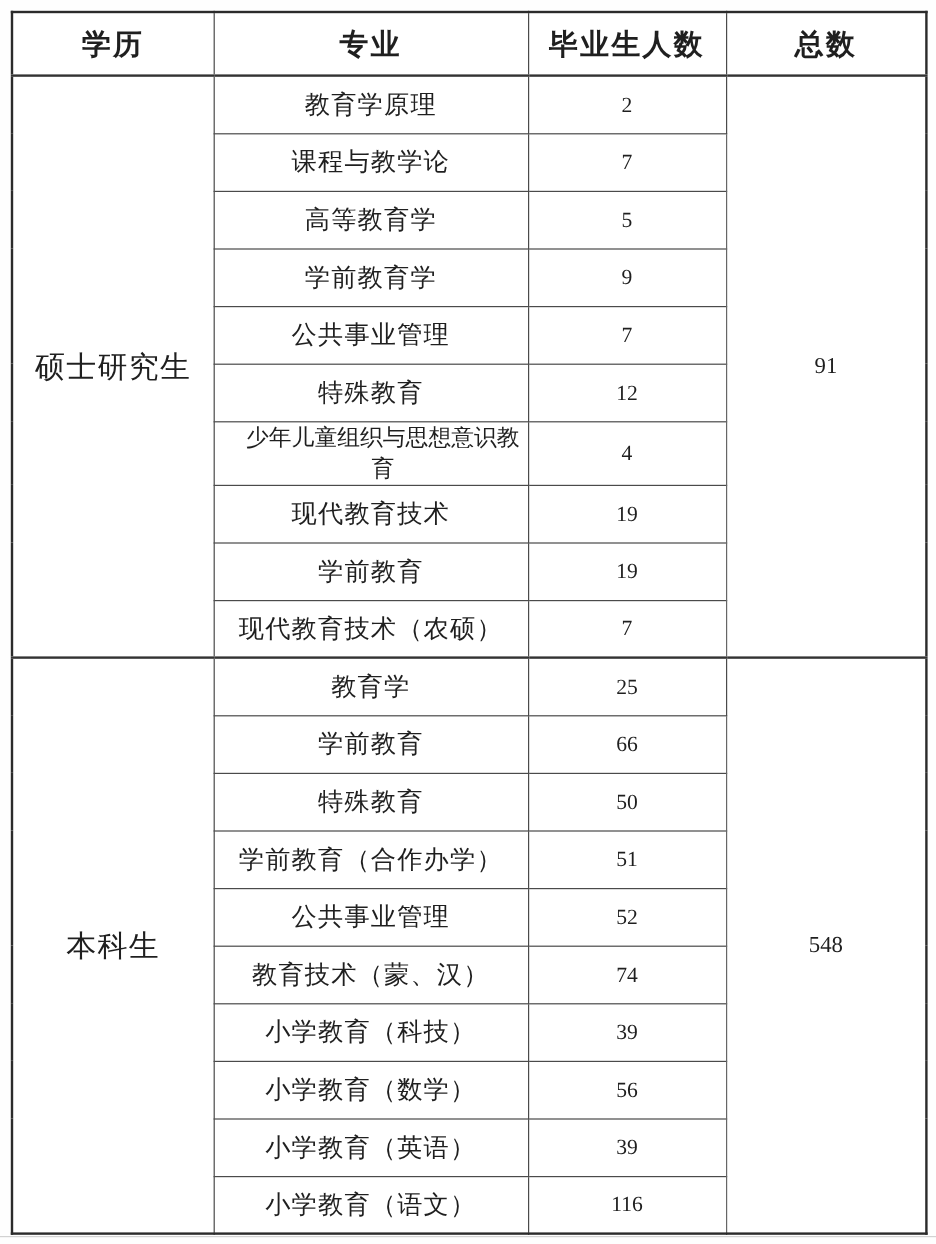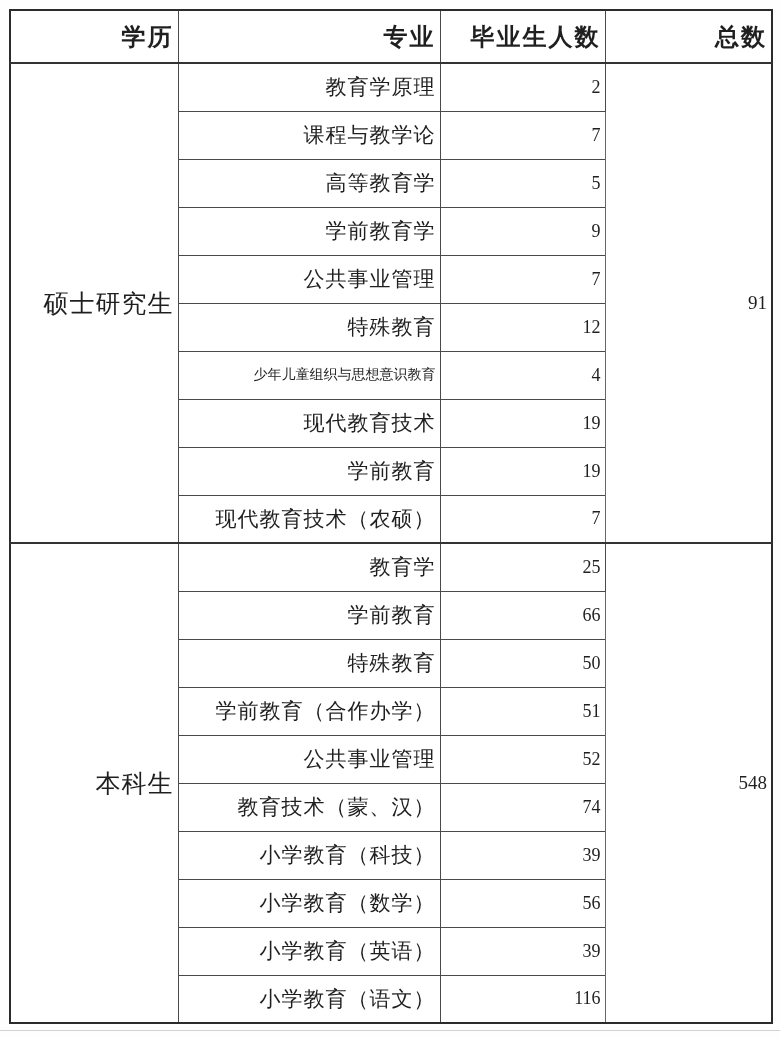--- a/index.html
+++ b/index.html
@@ -32,21 +32,21 @@
     border: 2px solid #2b2b2b;
   }
   col.c-level { width: 168px; }
   col.c-major { width: 262px; }
   col.c-count { width: 165px; }
   col.c-total { width: 167px; }
 
   .grad-table th,
   .grad-table td {
     border: 1px solid #4a4a4a;
-    text-align: right;
+    text-align: center;
     vertical-align: middle;
     padding: 0 4px;
     overflow: hidden;
   }
   .grad-table thead th {
     height: 51px;
     font-size: 24px;
     font-weight: bold;
     letter-spacing: 2px;
     border-bottom: 2px solid #333333;
@@ -58,21 +58,21 @@
     font-size: 25px;
     font-weight: normal;
     letter-spacing: 1px;
     border-right: 1px solid #4a4a4a;
   }
   td.major-cell {
     font-size: 21px;
     letter-spacing: 1px;
   }
   td.major-cell.small {
-    font-size: 14px;
+    font-size: 19px;
     letter-spacing: 0;
     padding-left: 24px;
   }
   td.count-cell {
     font-size: 18px;
   }
   td.total-cell {
     font-size: 19px;
     border-left: 1px solid #666666;
   }

